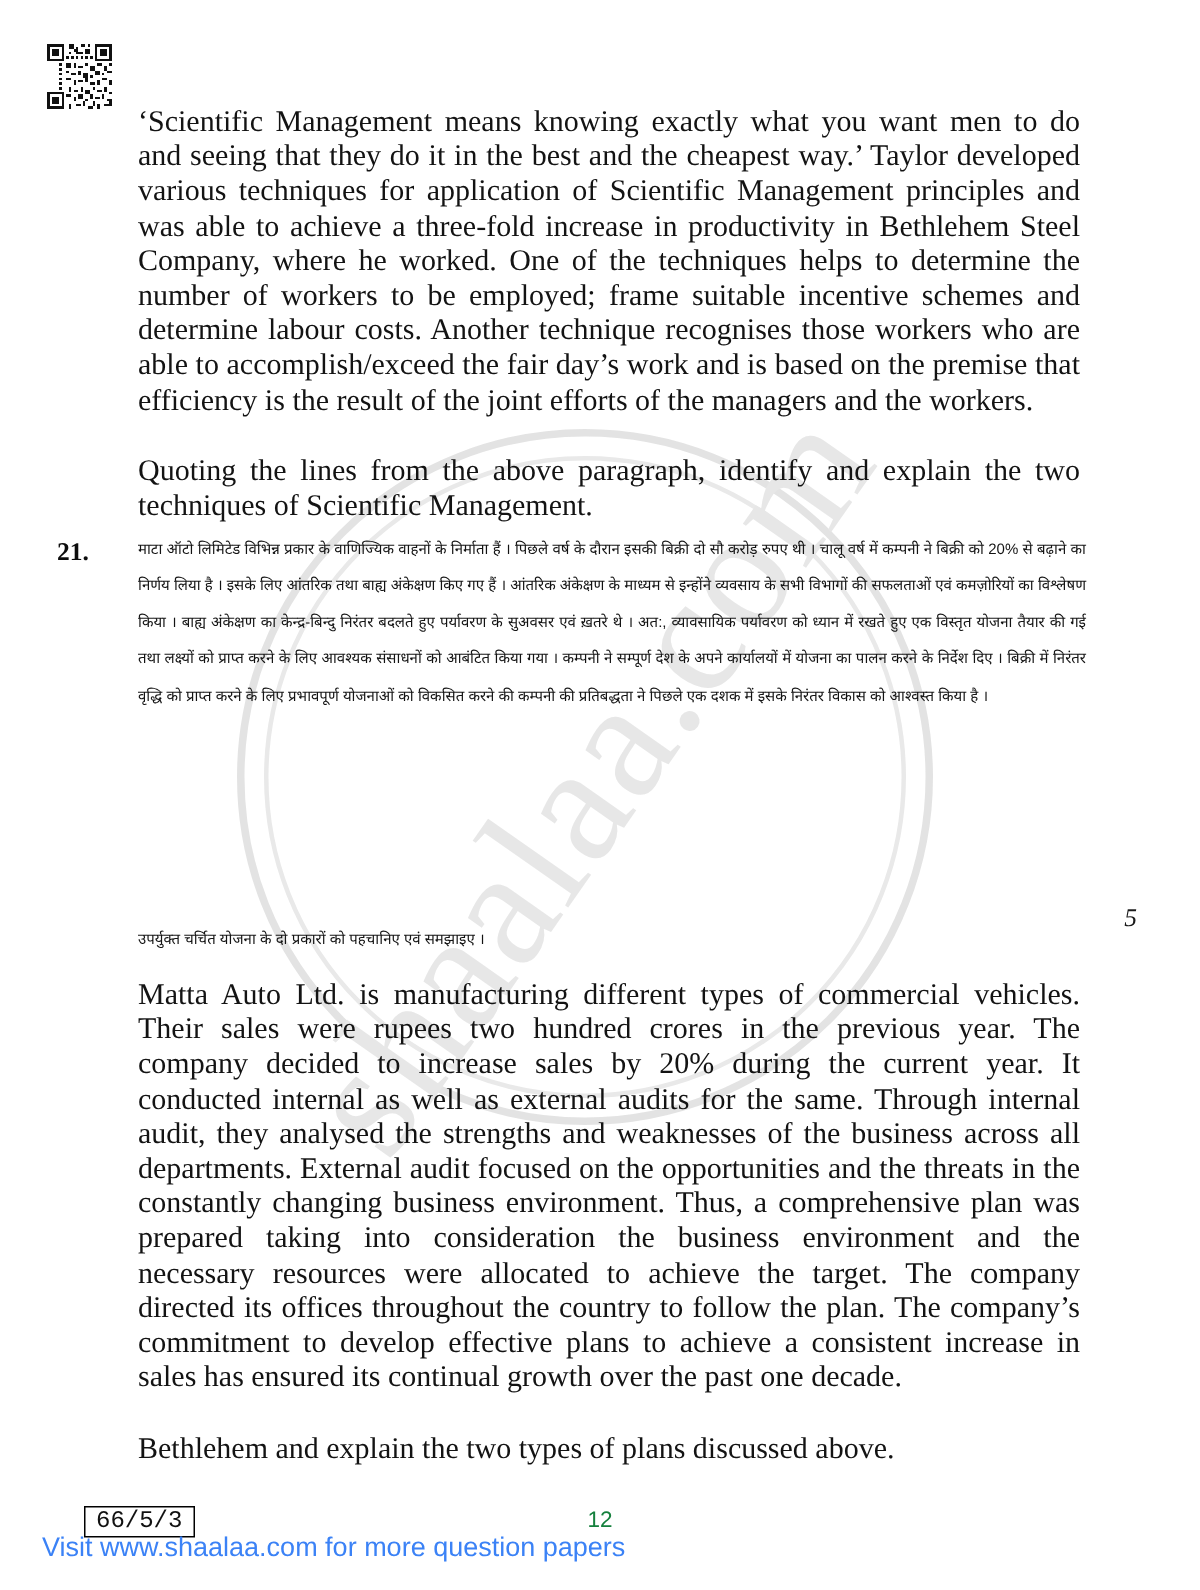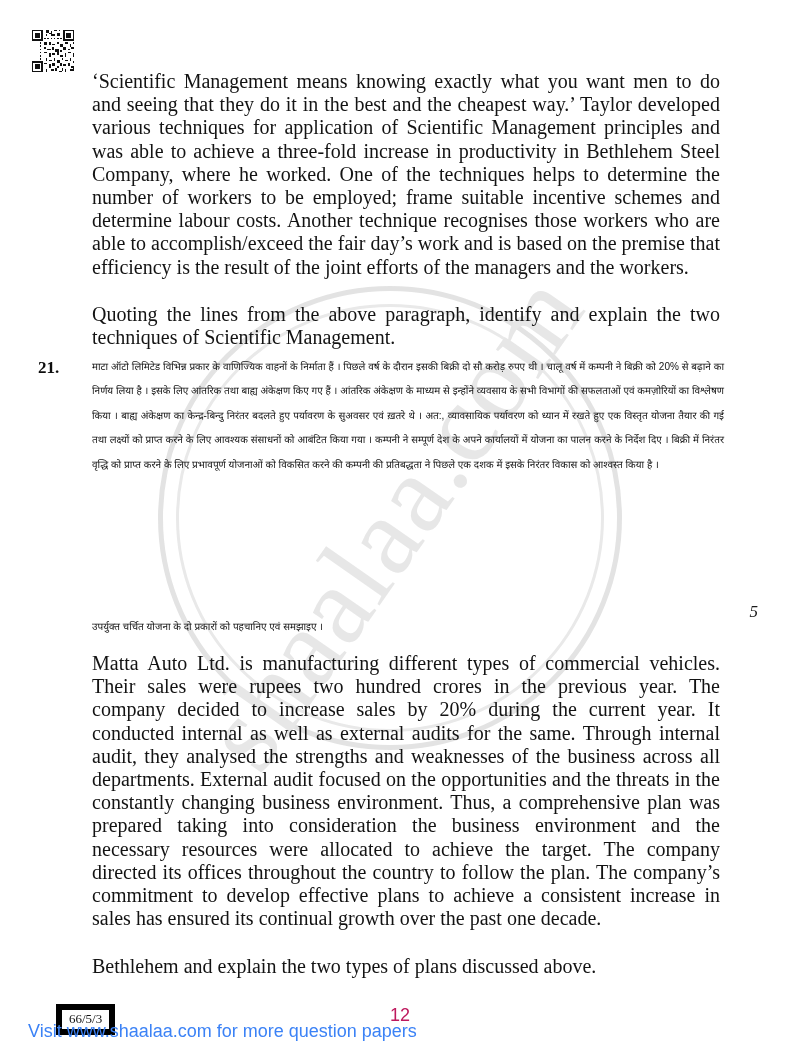--- a/index.html
+++ b/index.html
@@ -143,36 +143,36 @@
     left: 0;
     bottom: 0;
     width: 800px;
     height: 58px;
     z-index: 3;
   }
   .paper-code {
     position: absolute;
     left: 56px;
     top: 2px;
-    border: 6px solid #000000;
+    border: 1px solid #000000;
     padding: 1px 7px 2px 7px;
-    font-family: Liberation Serif, serif;
-    font-size: 13px;
+    font-family: Liberation Mono, monospace;
+    font-size: 16px;
     color: #111111;
     background: transparent;
     line-height: 16px;
   }
   .page-number {
     position: absolute;
     left: 50%;
     top: 3px;
     transform: translateX(-50%);
     font-family: "Liberation Sans", "DejaVu Sans", sans-serif;
-    font-size: 18px;
-    color: #be185d;
+    font-size: 15px;
+    color: #15803d;
   }
   .visit-line {
     position: absolute;
     left: 28px;
     top: 19px;
     font-family: "Liberation Sans", "DejaVu Sans", sans-serif;
     font-size: 18px;
     color: #3b82f6;
     letter-spacing: 0px;
     white-space: nowrap;

